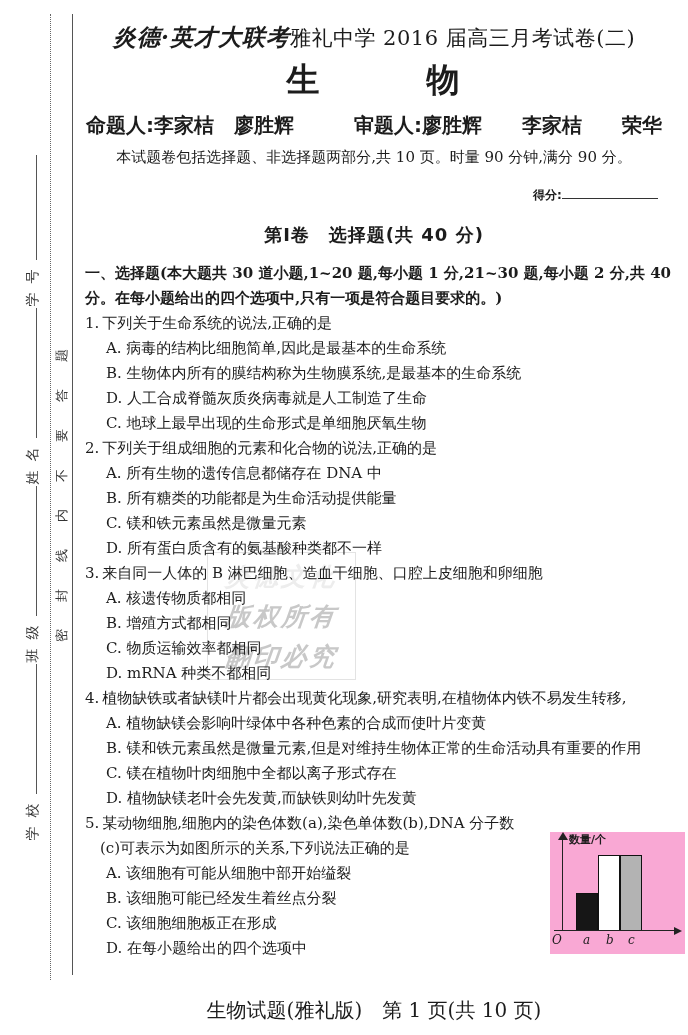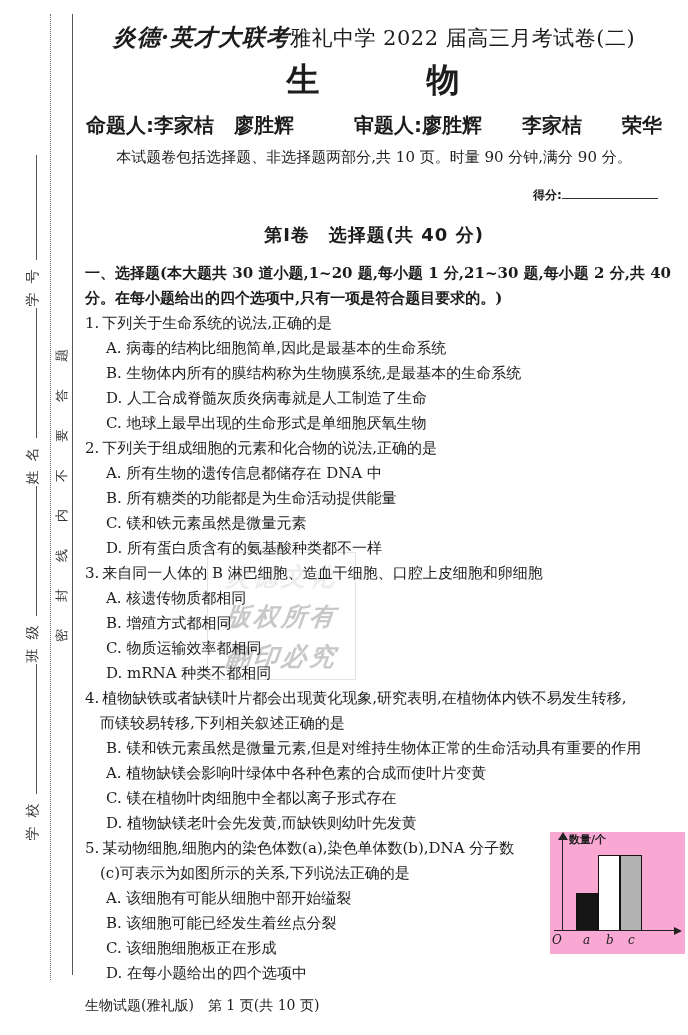--- a/index.html
+++ b/index.html
@@ -83,35 +83,35 @@
     border:1.2px solid #111; }
   .bar-a { left:26px; }
   .bar-b { left:48px; }
   .bar-c { left:70px; }
   .origin { position:absolute; left:2px; top:101px; font-size:12px;
     font-style:italic; }
   .tick { position:absolute; top:101px; font-size:12px; font-style:italic; }
   .tick-a { left:33px; } .tick-b { left:56px; } .tick-c { left:78px; }
   
   .footer { position:absolute; left:85px; top:997px; width:578px;
-    font-size:14px; }
+    text-align:center; font-size:20px; }
 </style>
 </head>
 <body>
 
 <div class="page">
 
   <div class="seal-dotted"></div>
   <div class="seal-solid"></div>
   <div class="seal-text">密封线内不要答题</div>
   <div class="fill-fields">
     <span class="lbl">学校</span><span class="fill-line"></span><span class="lbl">班级</span><span class="fill-line"></span><span class="lbl">姓名</span><span class="fill-line"></span><span class="lbl">学号</span><span class="fill-line short"></span>
   </div>
 
-  <div class="hdr-title"><span class="series">炎德·英才大联考</span><span class="rest">雅礼中学 2022 届高三月考试卷(二)</span></div>
+  <div class="hdr-title"><span class="series">炎德·英才大联考</span><span class="rest">雅礼中学 2016 届高三月考试卷(二)</span></div>
   <div class="subject">生　　　物</div>
   <div class="authors">命题人:李家桔　廖胜辉　　　审题人:廖胜辉　　李家桔　　荣华</div>
   <div class="instructions">本试题卷包括选择题、非选择题两部分,共 10 页。时量 90 分钟,满分 90 分。</div>
   <div class="score"><span class="score-lbl">得分:</span><span class="score-line"></span></div>
   <div class="section-heading">第Ⅰ卷　选择题(共 40 分)</div>
 
   <div class="watermark">
     <div class="wm-line wm-1">炎德文化</div>
     <div class="wm-line wm-2">版权所有</div>
     <div class="wm-line wm-3">翻印必究</div>
@@ -133,23 +133,22 @@
     <div class="line opt">C. 镁和铁元素虽然是微量元素</div>
     <div class="line opt">D. 所有蛋白质含有的氨基酸种类都不一样</div>
 
     <div class="line"><span class="q-num">3.</span><span>来自同一人体的 B 淋巴细胞、造血干细胞、口腔上皮细胞和卵细胞</span></div>
     <div class="line opt">A. 核遗传物质都相同</div>
     <div class="line opt">B. 增殖方式都相同</div>
     <div class="line opt">C. 物质运输效率都相同</div>
     <div class="line opt">D. mRNA 种类不都相同</div>
 
     <div class="line"><span class="q-num">4.</span><span>植物缺铁或者缺镁叶片都会出现黄化现象,研究表明,在植物体内铁不易发生转移,</span></div>
-    <div class="line cont">而镁较易转移,下列相关叙述正确的是</div>
+    <div class="line opt">A. 植物缺镁会影响叶绿体中各种色素的合成而使叶片变黄</div>
     <div class="line opt">B. 镁和铁元素虽然是微量元素,但是对维持生物体正常的生命活动具有重要的作用</div>
-    <div class="line opt">A. 植物缺镁会影响叶绿体中各种色素的合成而使叶片变黄</div>
     <div class="line opt">C. 镁在植物叶肉细胞中全都以离子形式存在</div>
     <div class="line opt">D. 植物缺镁老叶会先发黄,而缺铁则幼叶先发黄</div>
 
     <div class="line"><span class="q-num">5.</span><span>某动物细胞,细胞内的染色体数(a),染色单体数(b),DNA 分子数</span></div>
     <div class="line cont">(c)可表示为如图所示的关系,下列说法正确的是</div>
     <div class="line opt">A. 该细胞有可能从细胞中部开始缢裂</div>
     <div class="line opt">B. 该细胞可能已经发生着丝点分裂</div>
     <div class="line opt">C. 该细胞细胞板正在形成</div>
     <div class="line opt">D. 在每小题给出的四个选项中</div>
   </div>

